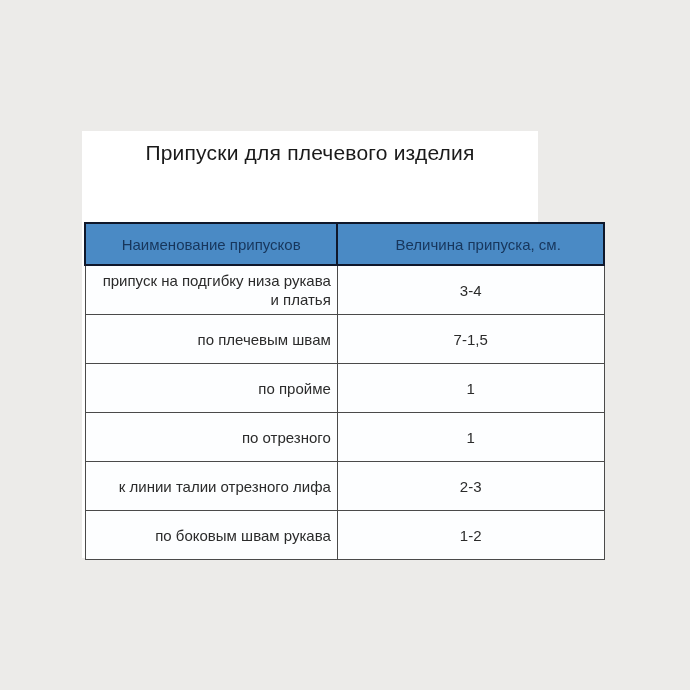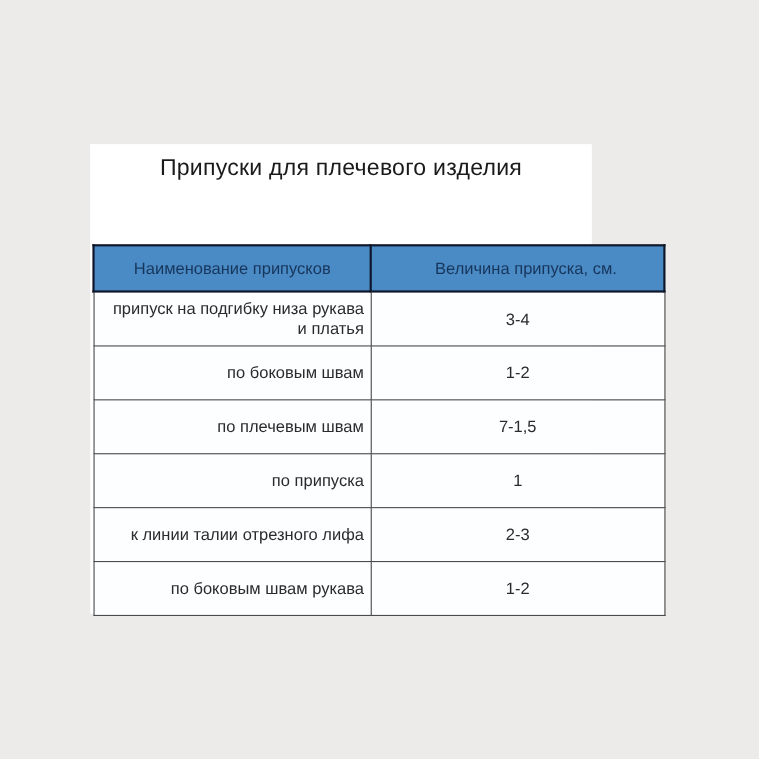--- a/index.html
+++ b/index.html
@@ -78,29 +78,29 @@
         <th class="col-name">Наименование припусков</th>
         <th class="col-value">Величина припуска, см.</th>
       </tr>
     </thead>
     <tbody>
       <tr>
         <td class="name">припуск на подгибку низа рукава и платья</td>
         <td class="value">3-4</td>
       </tr>
       <tr>
-        <td class="name">по боковым швам</td>
-        <td class="value">1-2</td>
-      </tr>
-      <tr>
         <td class="name">по плечевым швам</td>
         <td class="value">7-1,5</td>
       </tr>
       <tr>
-        <td class="name">по припуска</td>
+        <td class="name">по пройме</td>
+        <td class="value">1</td>
+      </tr>
+      <tr>
+        <td class="name">по отрезного</td>
         <td class="value">1</td>
       </tr>
       <tr>
         <td class="name">к линии талии отрезного лифа</td>
         <td class="value">2-3</td>
       </tr>
       <tr>
         <td class="name">по боковым швам рукава</td>
         <td class="value">1-2</td>
       </tr>

